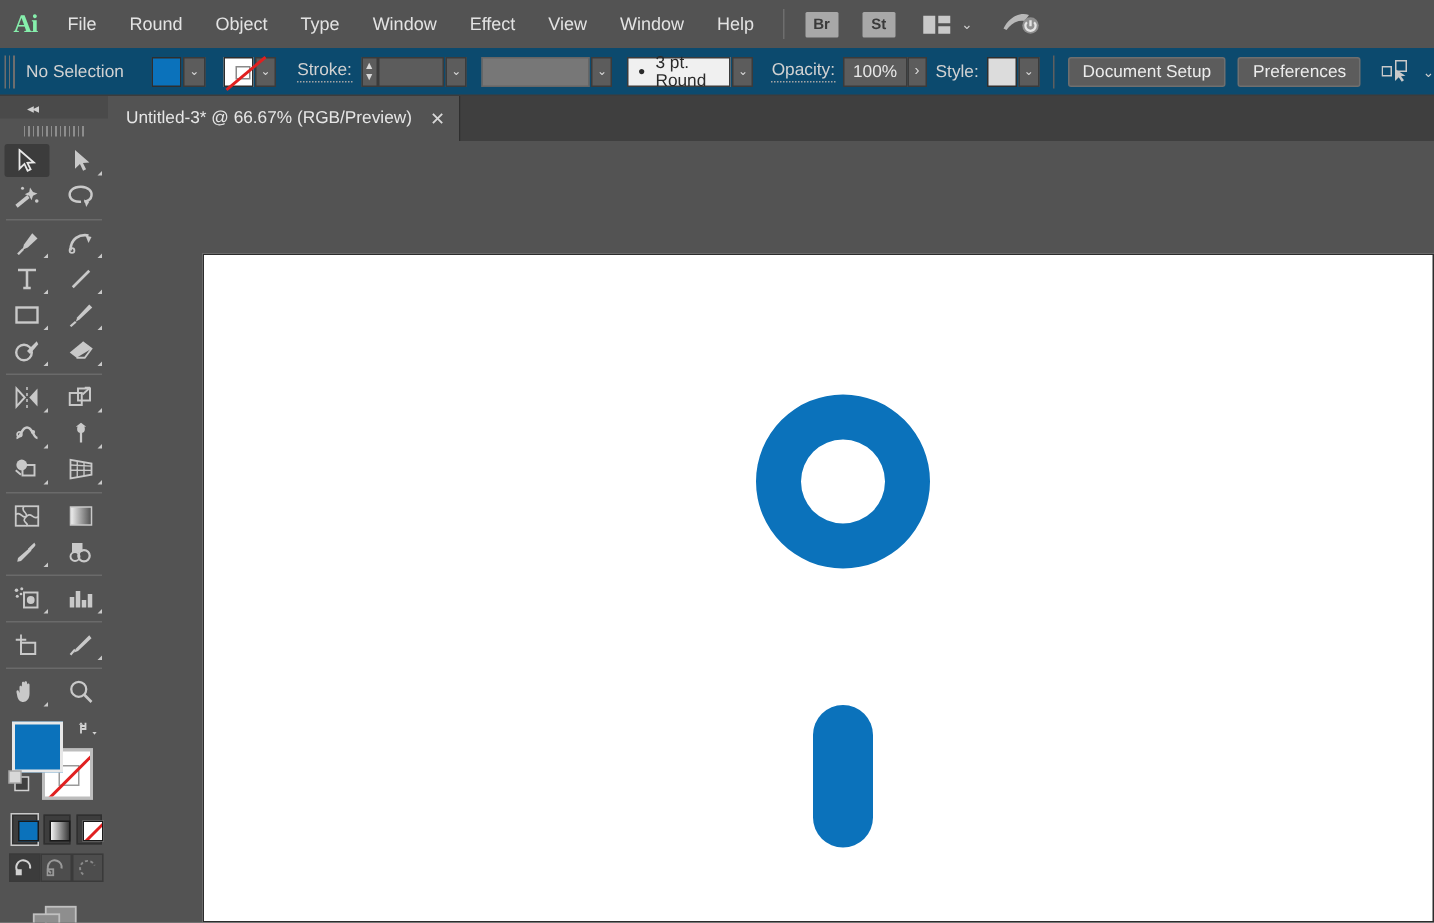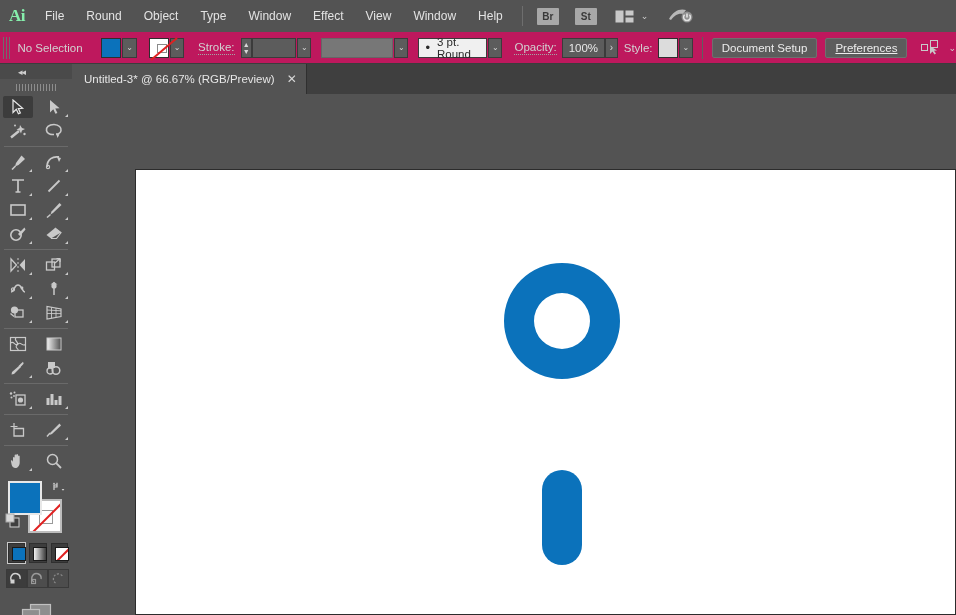--- a/index.html
+++ b/index.html
@@ -37,21 +37,21 @@
     font-size: 10px; display: flex; align-items: center; justify-content: center;
     margin-left: 6px; border-radius: 1px; font-weight: bold;
   }
   .arrange-icon { margin-left: 18px; display: flex; align-items: center; }
   .chev { margin-left: 7px; color: #cfcfcf; font-size: 9px; }
   .cc-icon { margin-left: 20px; display: flex; align-items: center; }
 
   
   .controlbar {
     position: absolute; top: 32px; left: 0; width: 956px; height: 32px;
-    background: #be185d;
+    background: #0c4a6e;
     display: flex; align-items: center;
     border-bottom: 1px solid #3c3c3c;
   }
   .cb-grip {
     width: 11px; height: 22px; margin-left: 3px;
     background: repeating-linear-gradient(to right,#6e6e6e 0 1px,transparent 1px 3px);
   }
   .cb-label {
     color: #d2d2d2; font-size: 11.5px; margin-left: 6px; white-space: nowrap;
   }
@@ -277,21 +277,21 @@
     <div class="field" style="width:48px;margin-left:5px;">100%</div>
     <div class="arrowbtn">›</div>
 
     <div class="cb-label" style="margin-left:6px;">Style:</div>
     <div class="swatch" style="background:#dcdcdc;margin-left:5px;"></div>
     <div class="dd">⌄</div>
 
     <div class="cb-sep"></div>
 
     <div class="btn">Document Setup</div>
-    <div class="btn" style="margin-left:8px;text-decoration:underline;">Preferences</div>
+    <div class="btn" style="margin-left:8px;">Preferences</div>
 
     <div style="display:flex;align-items:center;margin-left:14px;">
       <svg width="20" height="15" viewBox="0 0 20 15">
         <rect x="0.5" y="4.5" width="6" height="6" fill="none" stroke="#c9c9c9"></rect>
         <rect x="9.5" y="0.5" width="7" height="7" fill="none" stroke="#c9c9c9"></rect>
         <path d="M9 6 L9 14 L11.5 11.5 L13.5 14.5 L15 13.5 L13 10.8 L16 10.5 Z" fill="#c9c9c9"></path>
       </svg>
       <span class="chev">⌄</span>
     </div>
   </div>

